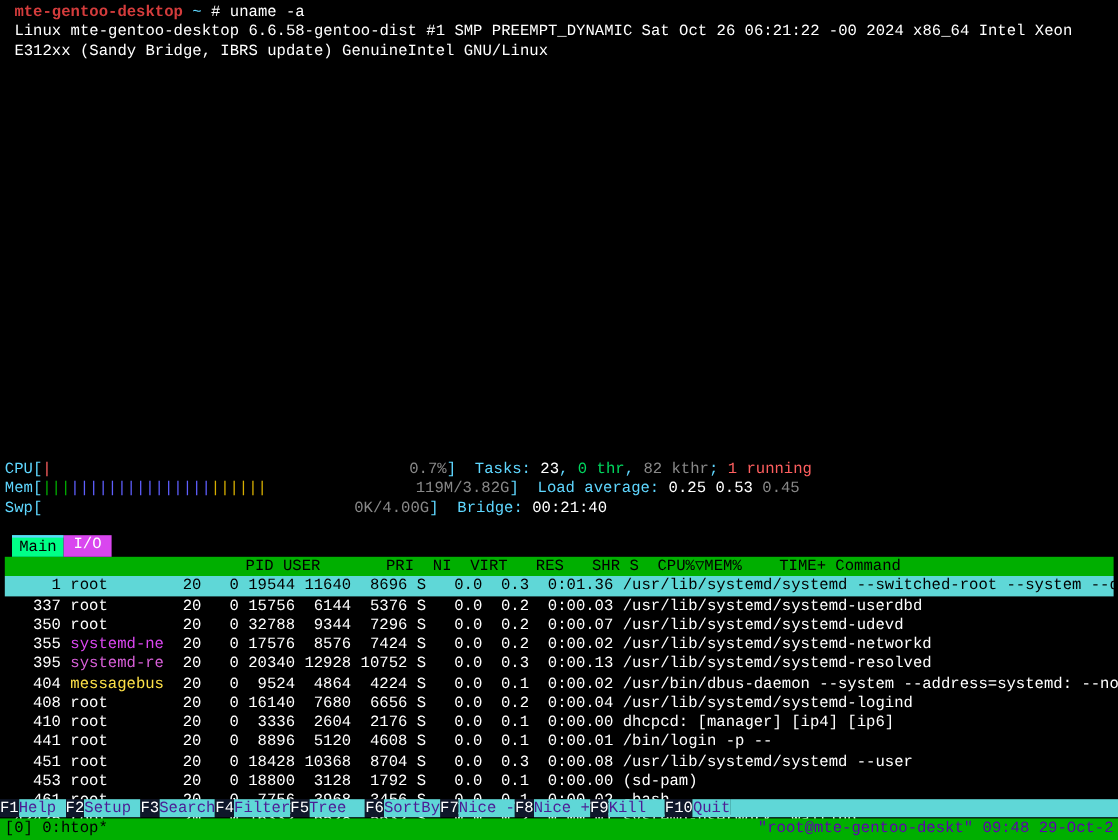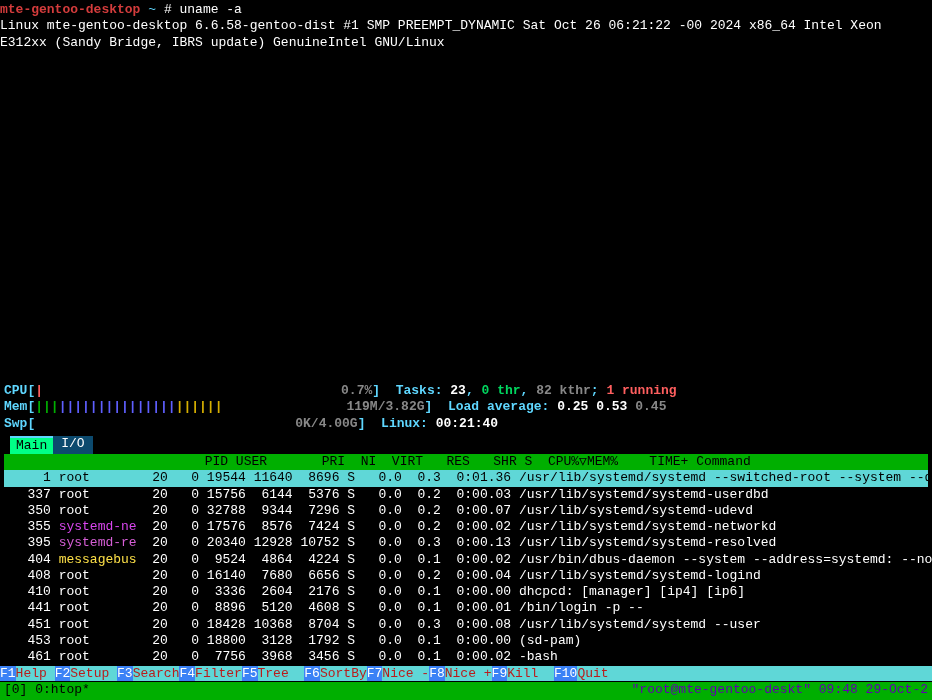--- a/index.html
+++ b/index.html
@@ -6,74 +6,74 @@
   body {
     background: #000;
     font-family: 'Consolas', 'Courier New', monospace;
     font-size: 13px;
     line-height: 1.25;
     width: 932px;
     height: 700px;
     overflow: hidden;
     color: #ccc;
   }
-  .term-top { padding: 2px 0; }
+  .term-top { padding: 2px 12px; }
   .prompt-host { color: #d43c3c; font-weight: bold; }
   .prompt-tilde { color: #5fd7ff; }
   .prompt-hash { color: #fff; }
   .cmd { color: #fff; }
   .output { color: #fff; }
 
   .htop { position: absolute; top: 383px; left: 0; right: 0; padding: 0 4px; }
-  .meter-row { white-space: pre; font-weight: bold; }
+  .meter-row { white-space: pre; }
   .cyan { color: #5fd7ff; }
   .white { color: #fff; }
   .gray { color: #888; }
   .green { color: #00d75f; }
   .red { color: #ff5f5f; }
   .mbar-green { color: #00af00; }
   .mbar-blue { color: #5f5fff; }
   .mbar-yellow { color: #d7af00; }
 
-  .tabs { margin-top: 4px; display: flex; }
+  .tabs { margin-top: 14px; display: flex; }
   .tab-main { background: #00ff87; color: #000; padding: 0 6px; border-top: 2px solid #5fd7ff; margin-left: 6px;}
-  .tab-io { background: #0c4a6e; color: #fff; padding: 0 8px; }
+  .tab-io { background: #d946ef; color: #fff; padding: 0 8px; }
 
   .header-row { background: #00af00; color: #000; white-space: pre; text-align: center; }
   .proc-row { white-space: pre; color: #fff; }
   .proc-sel { background: #5fd7d7; color: #000; }
   .user-sysn { color: #d946ef; }
   .user-sysr { color: #d75fd7; }
   .user-msg { color: #fde047; }
   .user-ntp { color: #d75fd7; }
 
   .fkeys { position: absolute; bottom: 18px; left: 0; right: 0; white-space: pre; }
-  .fk-num { color: #fff; background: #3b82f6; }
-  .fk-lbl { background: #5fd7d7; color: #b91c1c; }
+  .fk-num { color: #fff; background: #0f172a; }
+  .fk-lbl { background: #5fd7d7; color: #4c1d95; }
 
   .status-bar { position: absolute; bottom: 0; left: 0; right: 0; height: 18px; background: #00af00; color: #000; display: flex; justify-content: space-between; padding: 0 4px; }
   .status-bar .st-r { color: #5f00af; }
 </style>
 </head>
 <body>
 
 <div class="term-top">
   <div>
     <span class="prompt-host">mte-gentoo-desktop</span>
     <span class="prompt-tilde">~</span>
     <span class="prompt-hash">#</span>
     <span class="cmd">uname -a</span>
   </div>
   <div class="output">Linux mte-gentoo-desktop 6.6.58-gentoo-dist #1 SMP PREEMPT_DYNAMIC Sat Oct 26 06:21:22 -00 2024 x86_64 Intel Xeon E312xx (Sandy Bridge, IBRS update) GenuineIntel GNU/Linux</div>
 </div>
 
 <div class="htop">
   <div class="meter-row"><span class="cyan">CPU</span><span class="cyan">[</span><span class="red">|</span><span style="display:inline-block;width:298px;"></span><span class="gray">0.7%</span><span class="cyan">]</span>  <span class="cyan">Tasks:</span> <span class="white">23</span><span class="cyan">,</span> <span class="green">0 thr</span><span class="cyan">,</span> <span class="gray">82 kthr</span><span class="cyan">;</span> <span class="red">1 running</span></div>
   <div class="meter-row"><span class="cyan">Mem</span><span class="cyan">[</span><span class="mbar-green">|||</span><span class="mbar-blue">|||||||||||||||</span><span class="mbar-yellow">||||||</span><span style="display:inline-block;width:124px;"></span><span class="gray"><span>119M</span>/<span>3.82G</span></span><span class="cyan">]</span>  <span class="cyan">Load average:</span> <span class="white">0.25</span> <span class="white">0.53</span> <span class="gray">0.45</span></div>
-  <div class="meter-row"><span class="cyan">Swp</span><span class="cyan">[</span><span style="display:inline-block;width:260px;"></span><span class="gray"><span>0K</span>/<span>4.00G</span></span><span class="cyan">]</span>  <span class="cyan">Linux:</span> <span class="white">00:21:40</span></div>
+  <div class="meter-row"><span class="cyan">Swp</span><span class="cyan">[</span><span style="display:inline-block;width:260px;"></span><span class="gray"><span>0K</span>/<span>4.00G</span></span><span class="cyan">]</span>  <span class="cyan">Bridge:</span> <span class="white">00:21:40</span></div>
 
   <div class="tabs">
     <div class="tab-main">Main</div>
     <div class="tab-io">I/O</div>
   </div>
 
   <div id="header" class="header-row">   PID USER       PRI  NI  VIRT   RES   SHR S  CPU%▽MEM%    TIME+ Command</div>
   <div id="rows">
       <div class="proc-row proc-sel"><span>     1</span> <span class="">root      </span>  20   0 19544 11640  8696 S   0.0  0.3  0:01.36 /usr/lib/systemd/systemd --switched-root --system --deseriali</div>
       <div class="proc-row"><span>   337</span> <span class="">root      </span>  20   0 15756  6144  5376 S   0.0  0.2  0:00.03 /usr/lib/systemd/systemd-userdbd</div>

